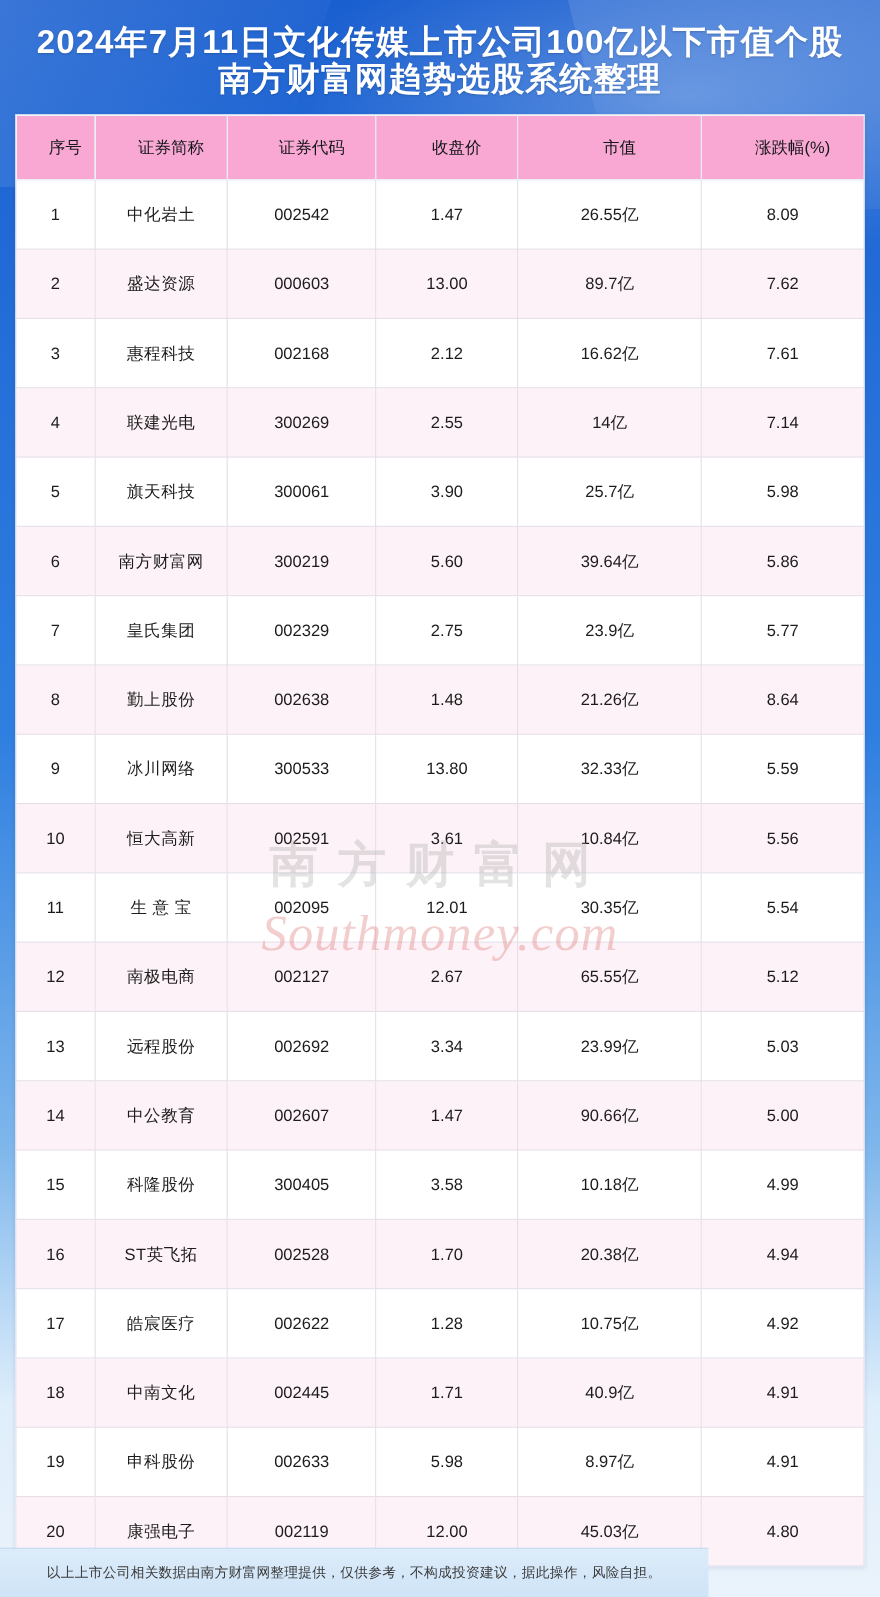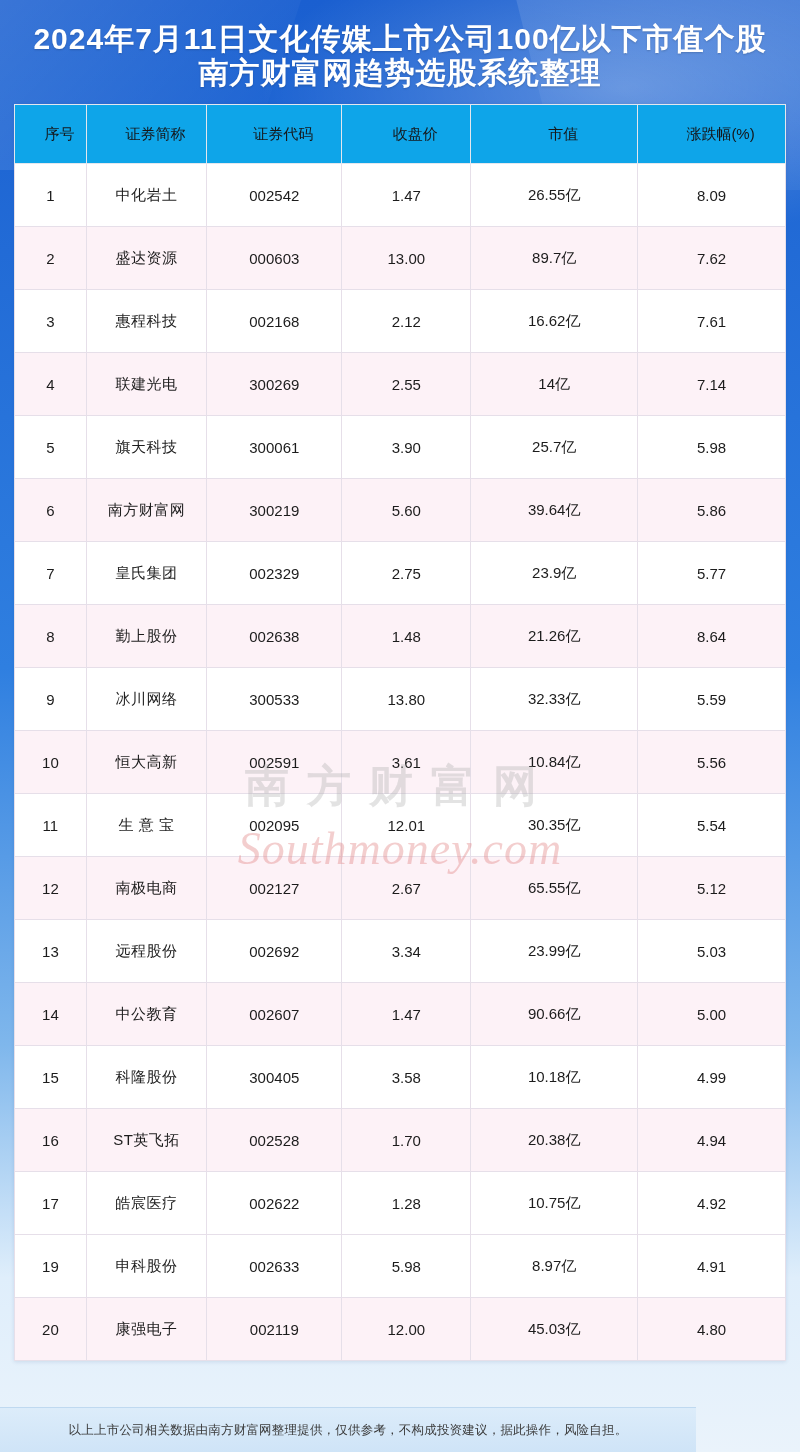--- a/index.html
+++ b/index.html
@@ -77,21 +77,21 @@
     border: 1px solid #e6dfe9;
     text-align: center;
     font-size: 15px;
     color: #1c1c1c;
     height: 62px;
     padding: 0 2px;
     overflow: hidden;
     white-space: nowrap;
   }
   table.stock thead th {
-    background: #0ea5e9;
+    background: #f9a8d4;
     font-weight: normal;
     height: 58px;
     font-size: 15px;
     color: #15171a;
     border-color: #e3e7ee;
     padding-left: 20px;
   }
   table.stock tbody tr.odd td {
     background: #ffffff;
   }
@@ -133,21 +133,21 @@
     color: rgba(226,138,138,0.42);
     letter-spacing: 1px;
     line-height: 56px;
     margin-top: 2px;
   }
 
   .footer {
     position: absolute;
     bottom: 0;
     left: 0;
-    width: 696px;
+    width: 644px;
     height: 44px;
     display: flex;
     align-items: center;
     justify-content: center;
     background: linear-gradient(180deg, #dcecfa 0%, #cfe4f7 100%);
     border-top: 1px solid #bfd9f0;
     z-index: 4;
   }
   .footer span {
     font-size: 12.5px;
@@ -318,20 +318,28 @@
             <td>4.94</td>
           </tr>
           <tr class="odd">
             <td>17</td>
             <td class="cell-name">皓宸医疗</td>
             <td>002622</td>
             <td>1.28</td>
             <td>10.75亿</td>
             <td>4.92</td>
           </tr>
+          <tr class="even">
+            <td>18</td>
+            <td class="cell-name">中南文化</td>
+            <td>002445</td>
+            <td>1.71</td>
+            <td>40.9亿</td>
+            <td>4.91</td>
+          </tr>
           <tr class="odd">
             <td>19</td>
             <td class="cell-name">申科股份</td>
             <td>002633</td>
             <td>5.98</td>
             <td>8.97亿</td>
             <td>4.91</td>
           </tr>
           <tr class="even">
             <td>20</td>

